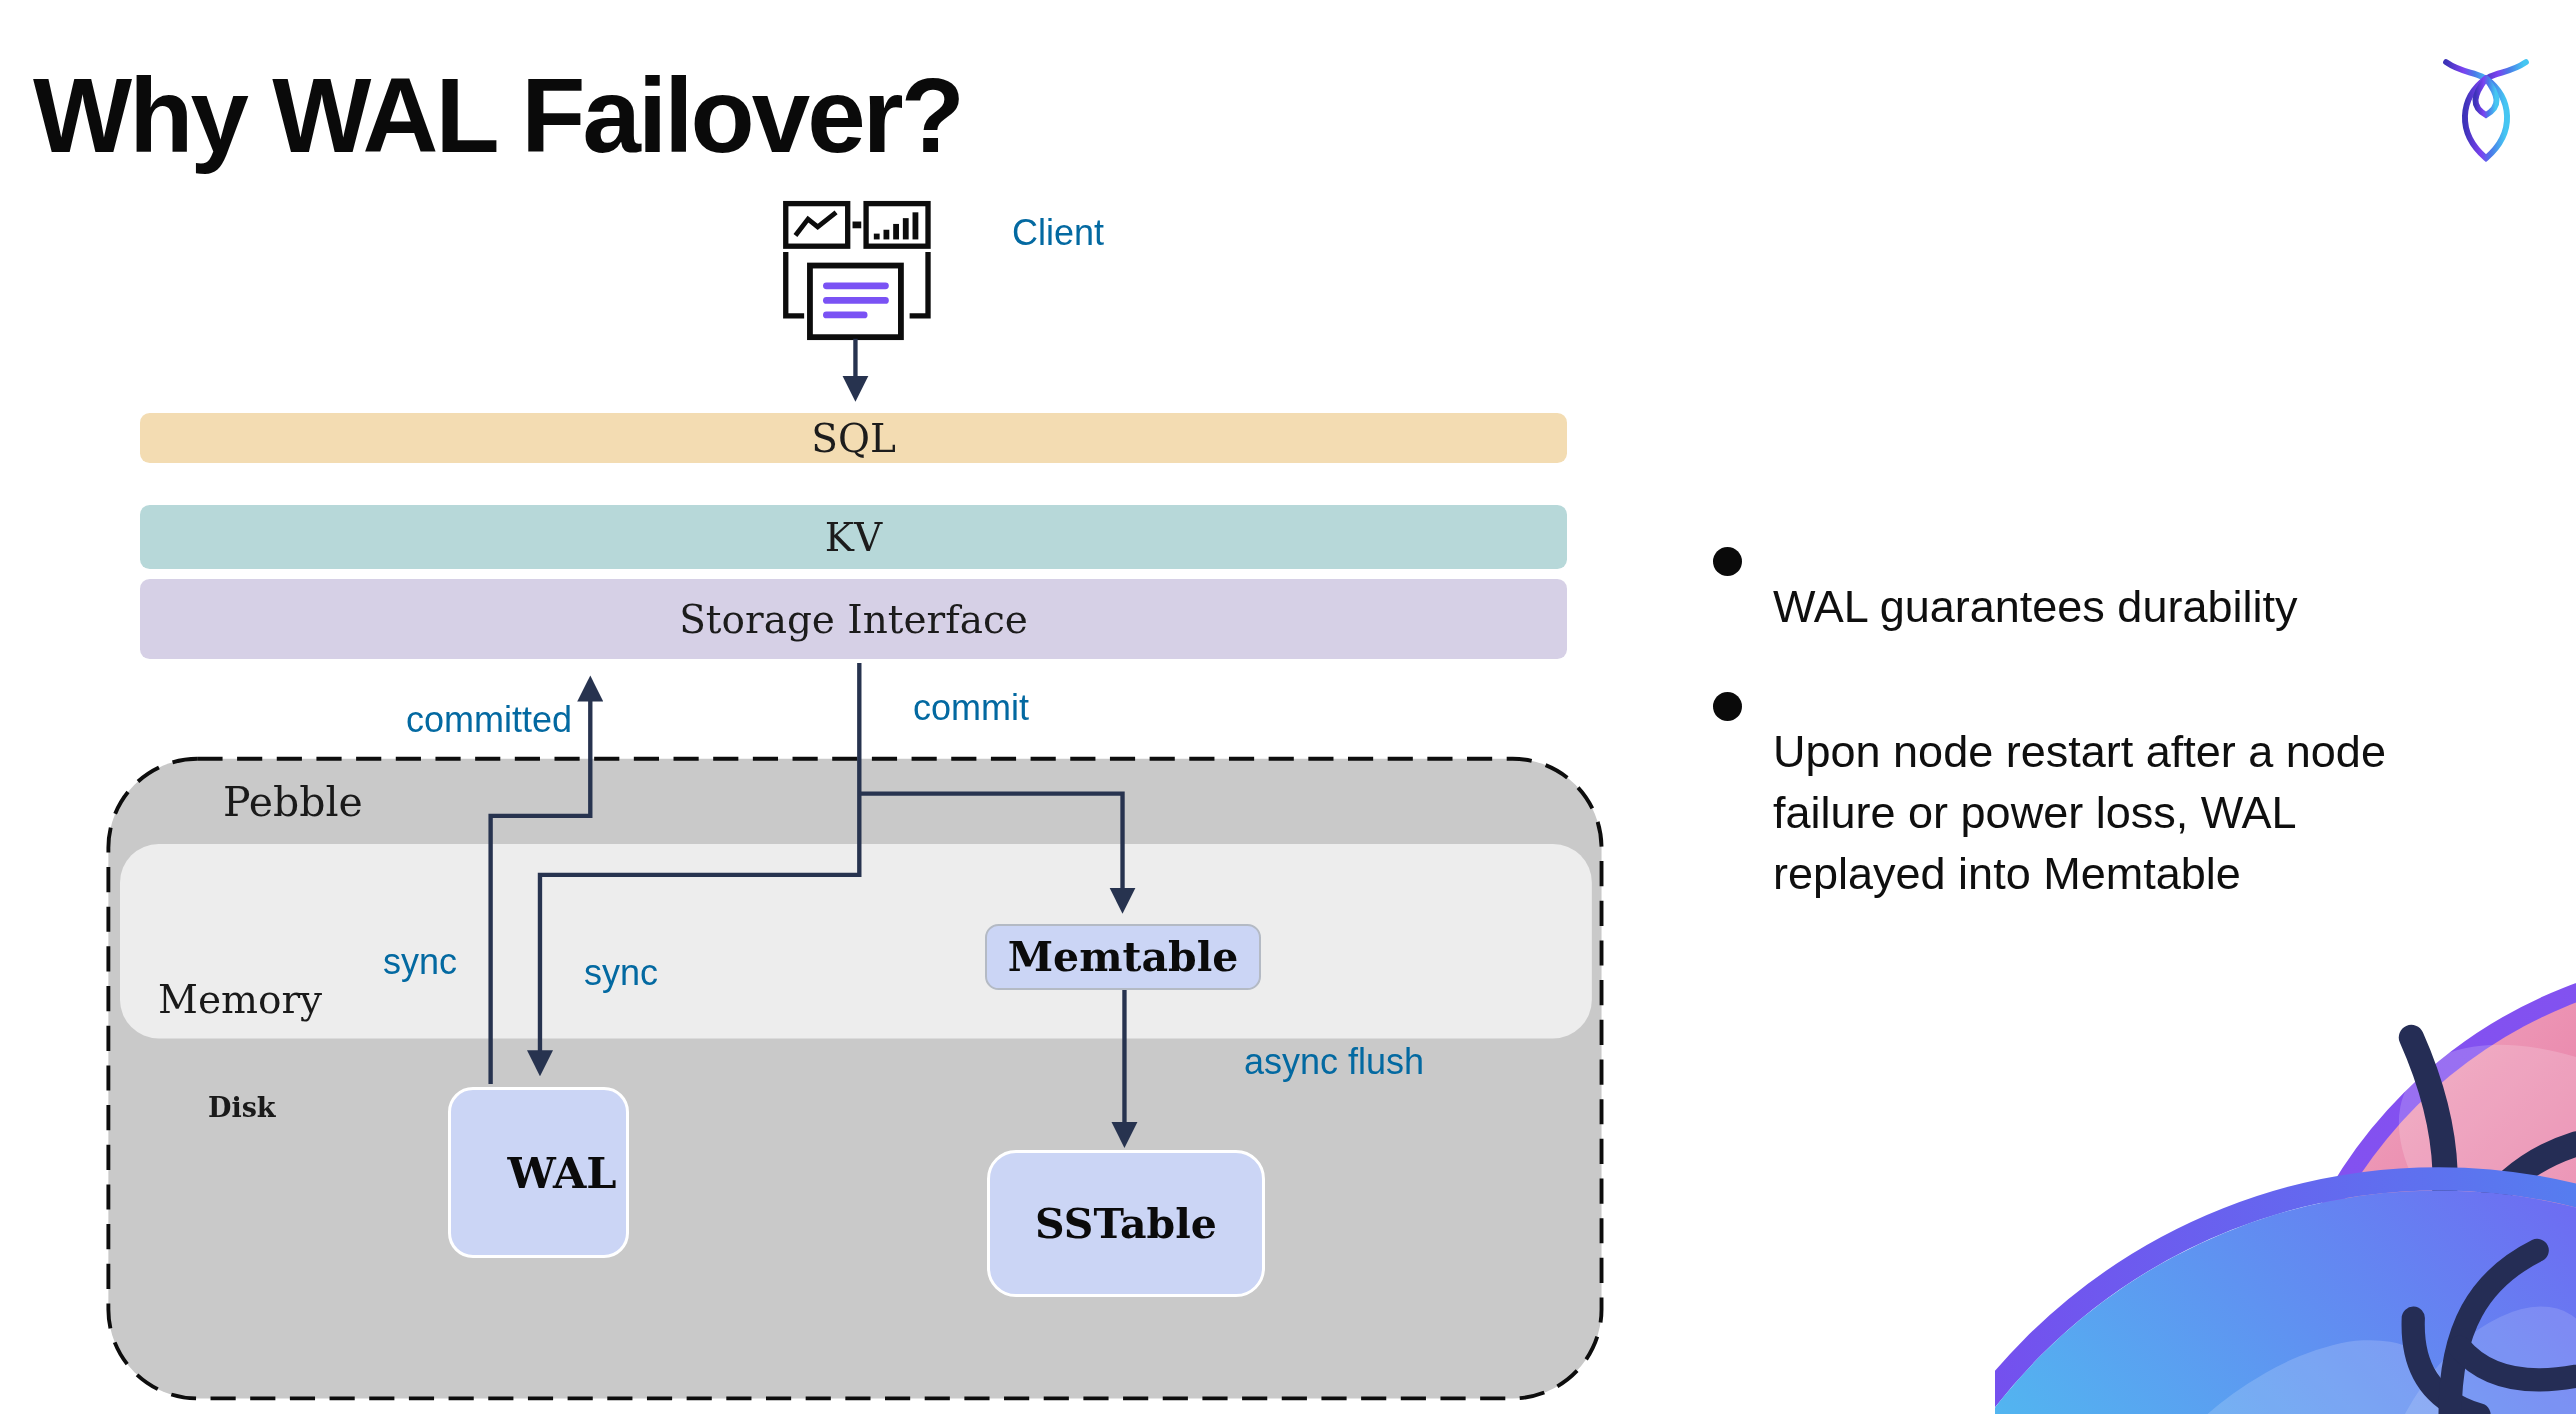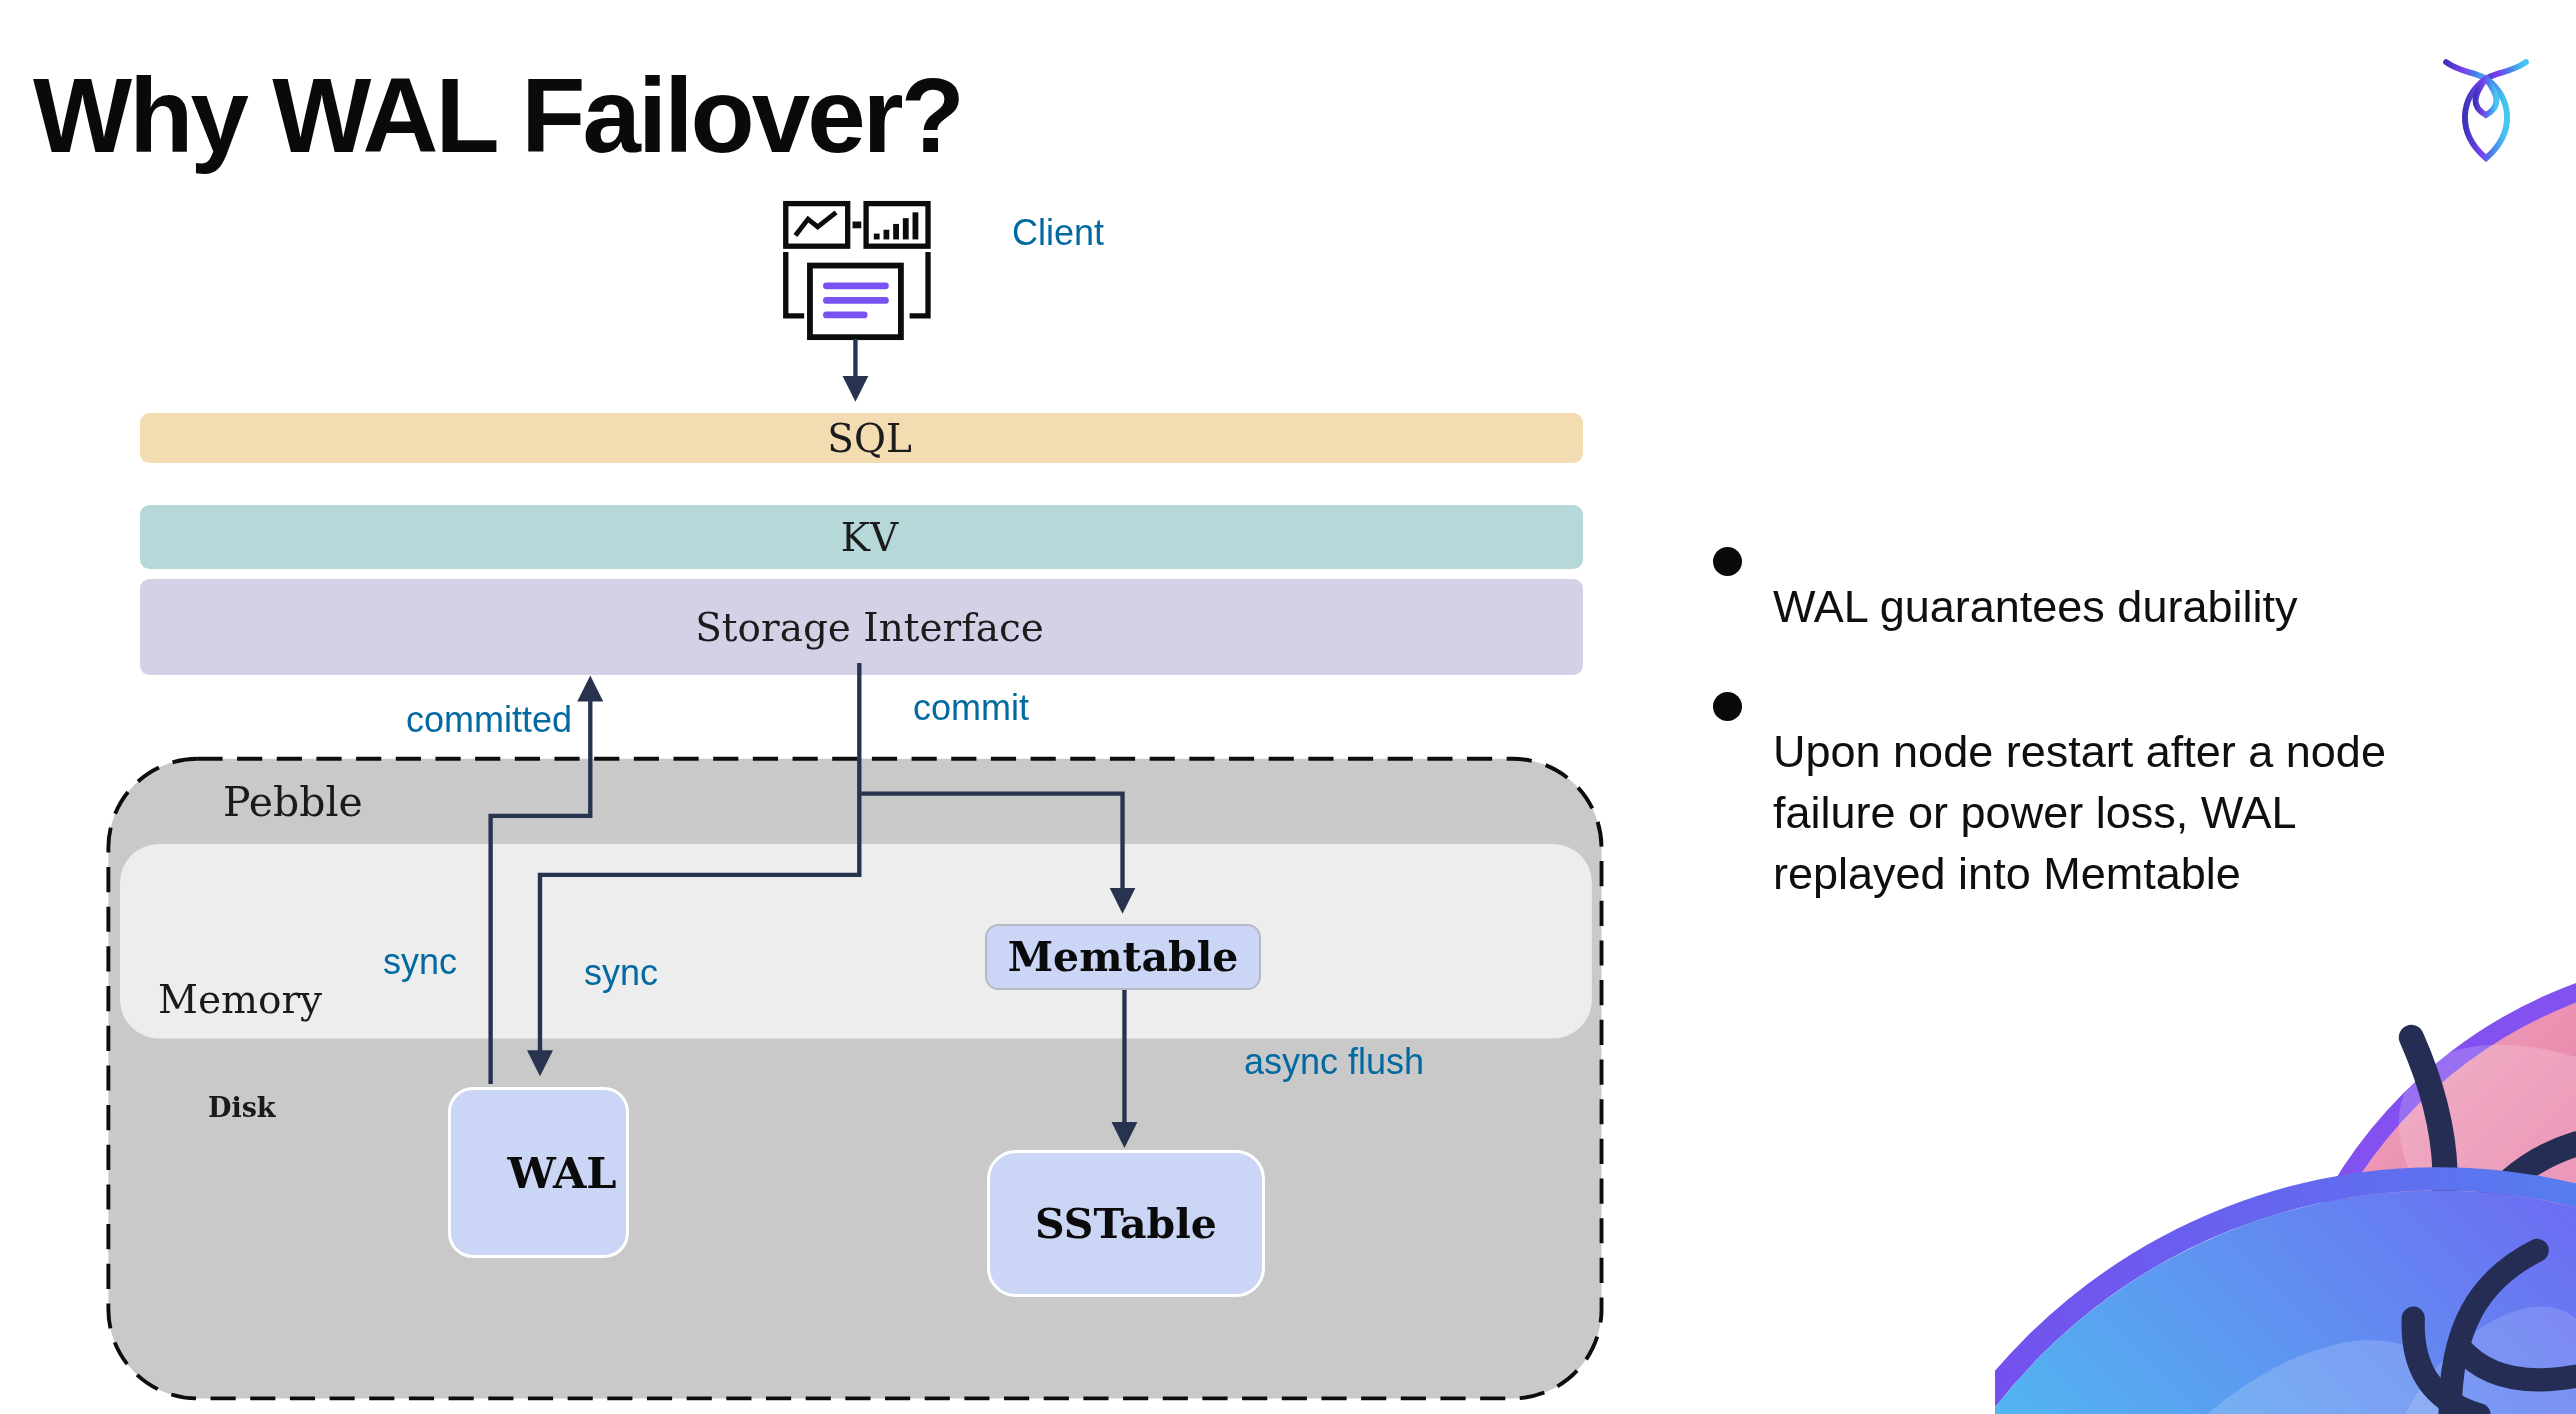--- a/index.html
+++ b/index.html
@@ -6,24 +6,24 @@
   .slide{position:relative;width:2576px;height:1415px;background:#ffffff;overflow:hidden;
          font-family:"Liberation Sans",sans-serif;color:#111;}
   .abs{position:absolute;}
 
   
   .title{left:33px;top:56px;font-size:105px;font-weight:800;letter-spacing:-2.9px;color:#0a0a0a;
          font-family:"Liberation Sans",sans-serif;}
 
   
   .bar{left:140px;width:1427px;border-radius:9.7px;display:flex;align-items:center;justify-content:center;
-       font-family:"DejaVu Serif","Liberation Serif",serif;font-size:39px;color:#1c1c1c;padding-left:16px;}
+       font-family:"DejaVu Serif","Liberation Serif",serif;font-size:39px;color:#1c1c1c;}
   .bar.sql{top:413px;height:50px;background:#f3dcb2;}
   .bar.kv{top:505px;height:64px;background:#b7d8d9;}
-  .bar.storage{top:579px;height:96px;background:#d6d0e6;}
+  .bar.storage{top:579px;height:80px;background:#d6d0e6;}
 
   
   .serif-label{font-family:"DejaVu Serif","Liberation Serif",serif;color:#1a1a1a;}
   .pebble-label{left:223px;top:778px;font-size:41px;}
   .memory-label{left:158px;top:977px;font-size:39px;}
   .disk-label{left:208px;top:1092px;font-size:27px;font-weight:bold;}
 
   
   .node{background:#cbd5f5;display:flex;align-items:center;justify-content:center;
         font-family:"DejaVu Serif","Liberation Serif",serif;font-weight:bold;color:#0b0b0b;box-sizing:border-box;}

